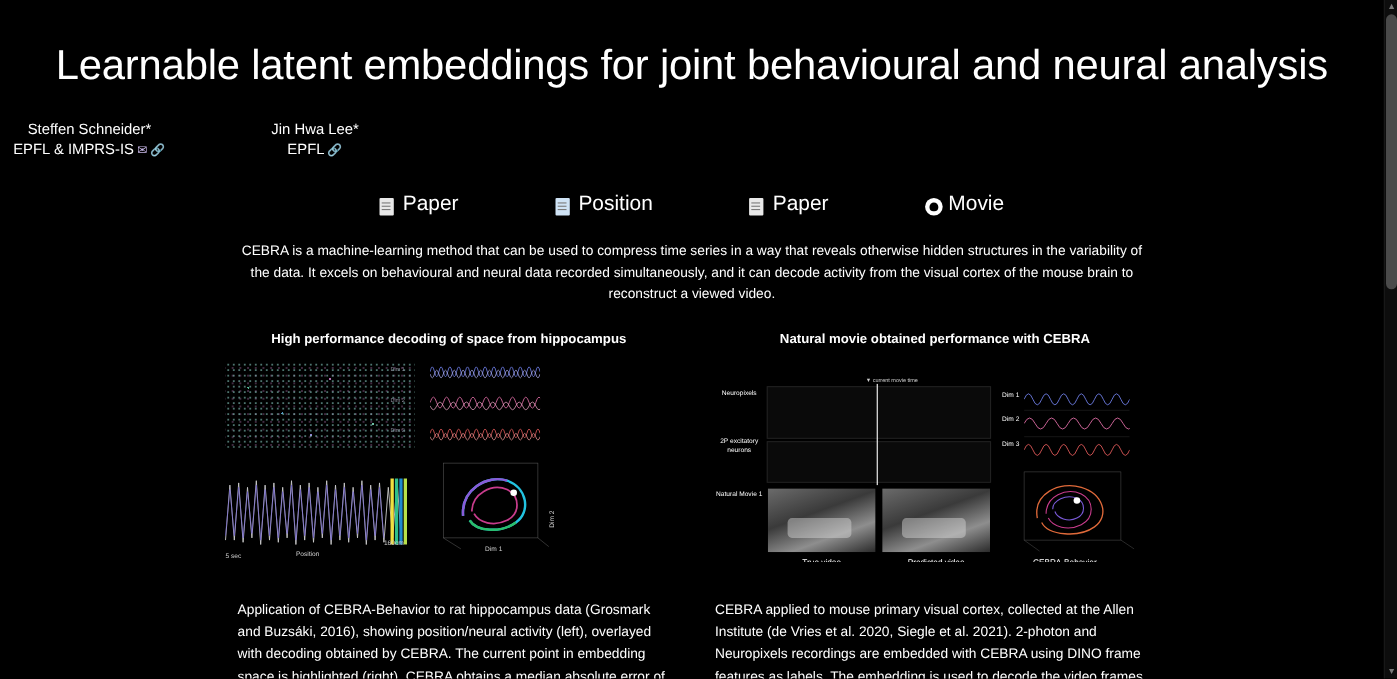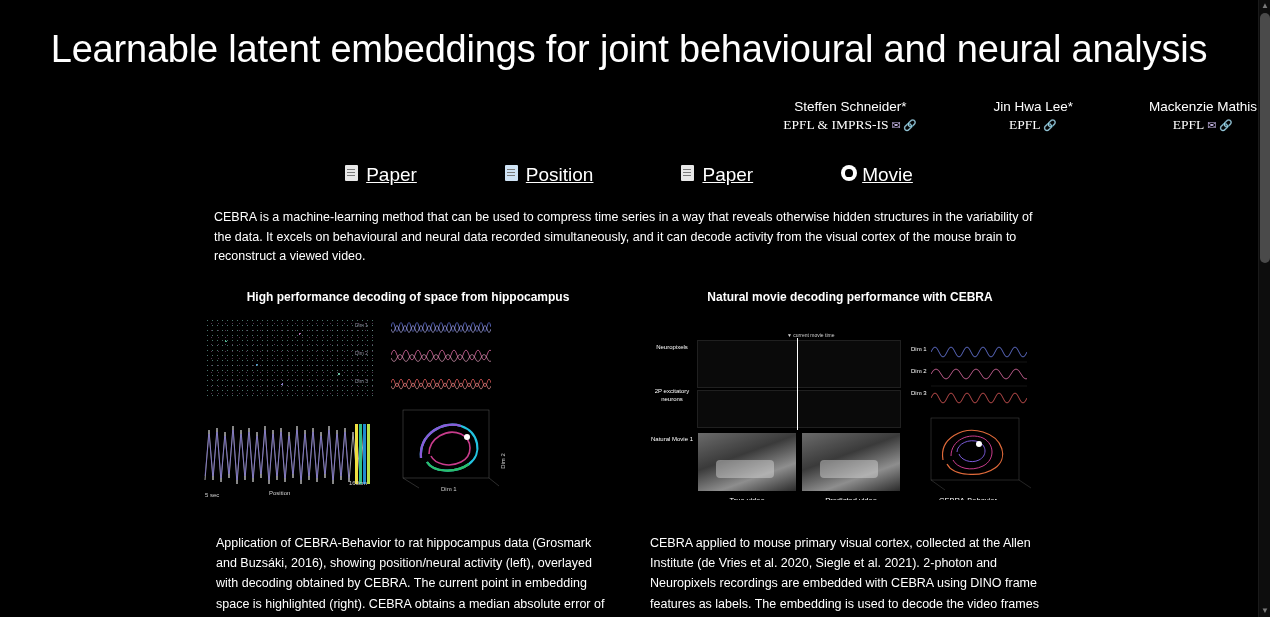--- a/index.html
+++ b/index.html
@@ -14,68 +14,67 @@
     position: relative;
     width: 1270px;
     height: 617px;
     background: #000000;
     color: #ffffff;
     overflow: hidden;
   }
   .content {
     width: 1258px;
     height: 617px;
-    padding: 1px;
+    padding: 12px;
     overflow: hidden;
   }
   .title {
     text-align: center;
     font-size: 38px;
     font-weight: 400;
     letter-spacing: -0.2px;
     color: #ffffff;
     margin: 26px 0 0 0;
     line-height: 1.2;
   }
   .authors {
     display: flex;
-    justify-content: flex-end;
-    gap: 76px;
+    justify-content: flex-start;
+    gap: 96px;
     margin-top: 26px;
   }
   .author {
     text-align: center;
     font-size: 13.5px;
     line-height: 1.25;
     color: #ffffff;
   }
   .author .name { display: block; }
-  .author .affil { display: block; margin-top: 2px; font-family: Liberation Serif, serif; }
+  .author .affil { display: block; margin-top: 2px; }
   .icon-mail, .icon-link {
     display: inline-block;
     margin-left: 3px;
     font-size: 11px;
     vertical-align: baseline;
   }
   .icon-mail { color: #c8b8e8; }
   .icon-link { color: #c5a3e0; }
 
   .links {
     display: flex;
     justify-content: center;
     gap: 88px;
     margin-top: 30px;
   }
   .link-item {
     display: flex;
-    align-items: flex-start;
+    align-items: flex-end;
     gap: 6px;
     font-size: 19px;
     color: #ffffff;
-    text-decoration: underline;
     cursor: pointer;
   }
   .link-icon {
     width: 15px; height: 17px;
     display: inline-block;
     position: relative;
   }
   .doc-icon {
     width: 13px; height: 16px;
     background: #e8e8e8;
@@ -107,21 +106,21 @@
     border-radius: 50% 50% 45% 45%;
     background: #000000;
   }
 
   .abstract-intro {
     margin: 22px auto 0 auto;
     width: 830px;
     font-size: 12.5px;
     line-height: 1.55;
     color: #ffffff;
-    text-align: left;
+    text-align: center;
   }
 
   .figures {
     display: flex;
     justify-content: center;
     gap: 32px;
     margin-top: 24px;
   }
   .fig-block { width: 410px; }
   .fig-caption-top {
@@ -283,24 +282,20 @@
     <h1 class="title">Learnable latent embeddings for joint behavioural and neural analysis</h1>
 
     <div class="authors">
       <div class="author">
         <span class="name">Steffen Schneider*</span>
         <span class="affil"><span>EPFL &amp; IMPRS-IS</span><span class="icon-mail">✉</span><span class="icon-link">🔗</span></span>
       </div>
       <div class="author">
         <span class="name">Jin Hwa Lee*</span>
         <span class="affil"><span>EPFL</span><span class="icon-link">🔗</span></span>
-      </div>
-      <div class="author">
-        <span class="name">Mackenzie Mathis</span>
-        <span class="affil"><span>EPFL</span><span class="icon-mail">✉</span><span class="icon-link">🔗</span></span>
       </div>
     </div>
 
     <div class="links">
       <a class="link-item">
         <span class="link-icon"><span class="doc-icon"></span></span>
         <span>Paper</span>
       </a>
       <a class="link-item">
         <span class="link-icon"><span class="doc-icon blue"></span></span>
@@ -372,21 +367,21 @@
             <path d="M22,52 C20,28 44,14 62,20" fill="none" stroke="#8a5ad8" stroke-width="2.2"></path>
             <path d="M30,48 C30,32 48,22 62,28 C74,34 74,50 62,56 C50,62 36,58 32,50" fill="none" stroke="#c83c8c" stroke-width="1.6"></path>
             <circle cx="68" cy="31" r="3" fill="#ffffff"></circle>
           </svg>
           <span class="axis-label" style="left:238px; top:176px;">Dim 1</span>
           <span class="axis-label" style="left:292px; top:148px; transform:rotate(-90deg);">Dim 2</span>
         </div>
       </div>
 
       <div class="fig-block">
-        <div class="fig-caption-top">Natural movie decoding performance with CEBRA</div>
+        <div class="fig-caption-top">Natural movie obtained performance with CEBRA</div>
         <div class="fig-frame">
 
           <span class="rf-label" style="left:4px; top:34px; width:46px;">Neuropixels</span>
           <span class="rf-label" style="left:4px; top:78px; width:46px;">2P excitatory neurons</span>
           <span class="rf-label" style="left:4px; top:126px; width:46px;">Natural Movie 1</span>
 
           <span class="cur-time" style="left:142px; top:22px;">▼ <span>current movie time</span></span>
 
           <div class="rf-panel" style="left:52px; top:30px; width:204px; height:48px;"></div>
           <div class="rf-panel" style="left:52px; top:80px; width:204px; height:38px;"></div>

